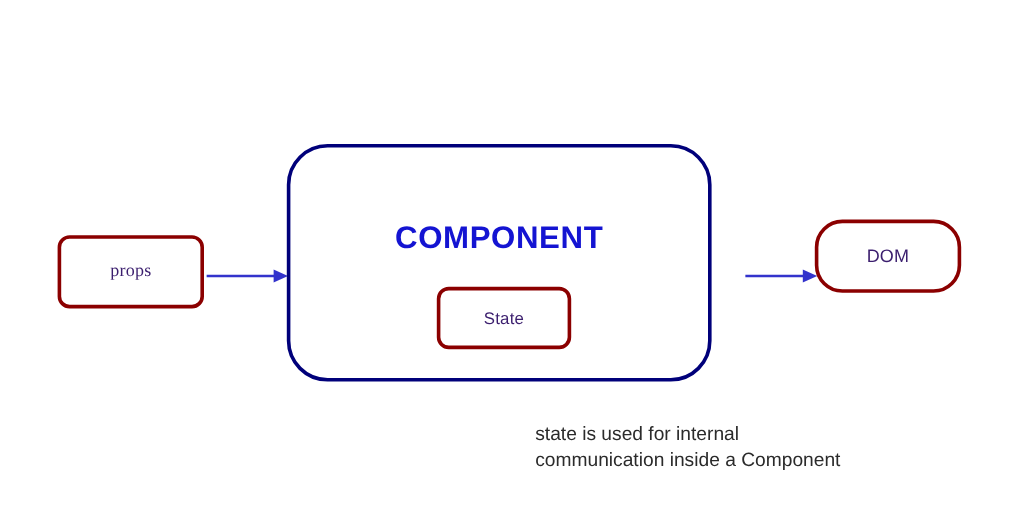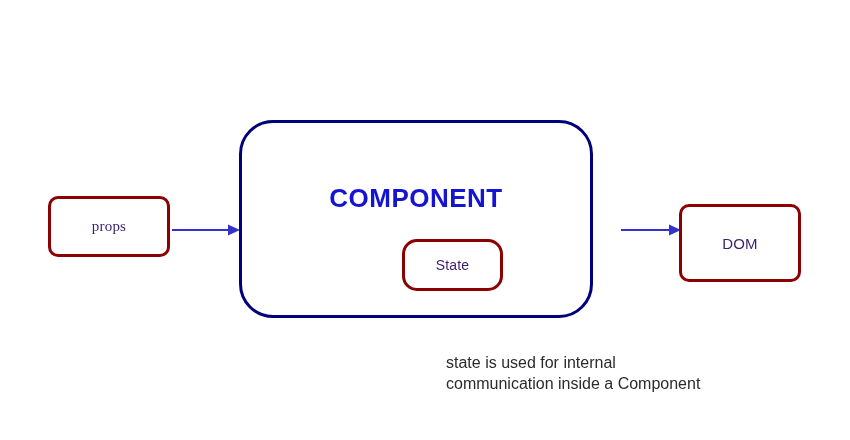--- a/index.html
+++ b/index.html
@@ -50,23 +50,24 @@
     left: 48px;
     top: 196px;
     width: 122px;
     height: 61px;
     font-family: Liberation Serif, serif;
   }
 
   
   .node-dom {
     left: 679px;
-    top: 204px;
+    top: 183px;
     width: 122px;
-    height: 78px;
+    height: 61px;
+    border-radius: 23px;
   }
 
   
   .node-component {
     left: 239px;
     top: 120px;
     width: 354px;
     height: 198px;
     border: 3px solid #00007A;
     border-radius: 34px;
@@ -81,25 +82,24 @@
     color: #1414D2;
     font-size: 26px;
     font-weight: bold;
     letter-spacing: 0.5px;
     line-height: 1;
     white-space: nowrap;
   }
 
   
   .node-state {
-    left: 402px;
+    left: 364px;
     top: 239px;
-    width: 101px;
+    width: 112px;
     height: 52px;
-    border-radius: 15px;
   }
   .node-state .node-label {
     font-size: 14px;
   }
 
   
   .arrow {
     position: absolute;
     height: 14px;
     pointer-events: none;

